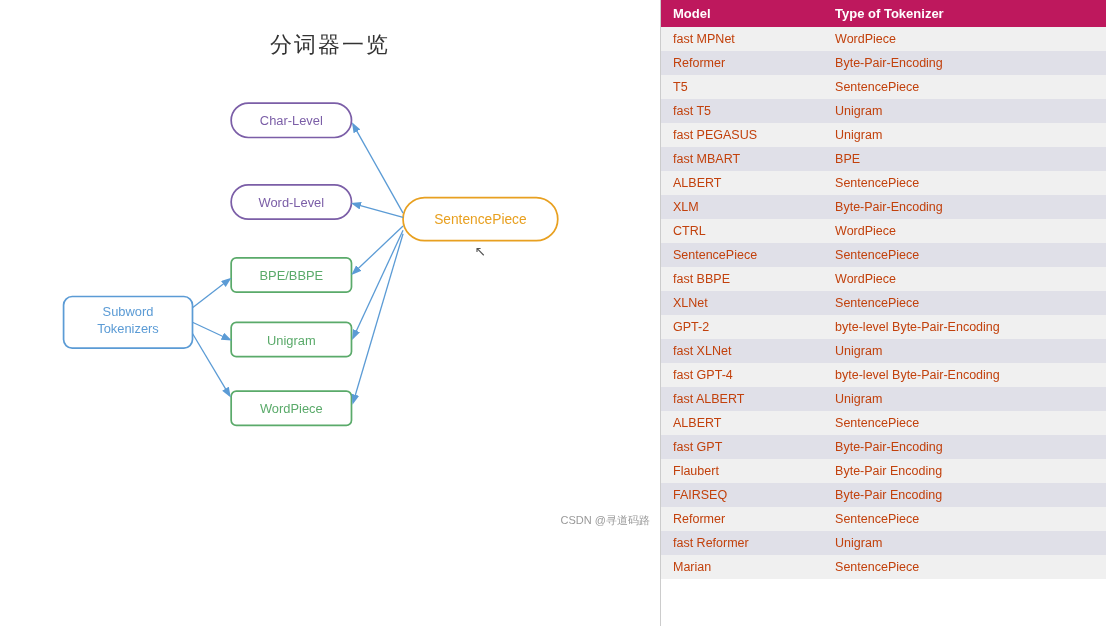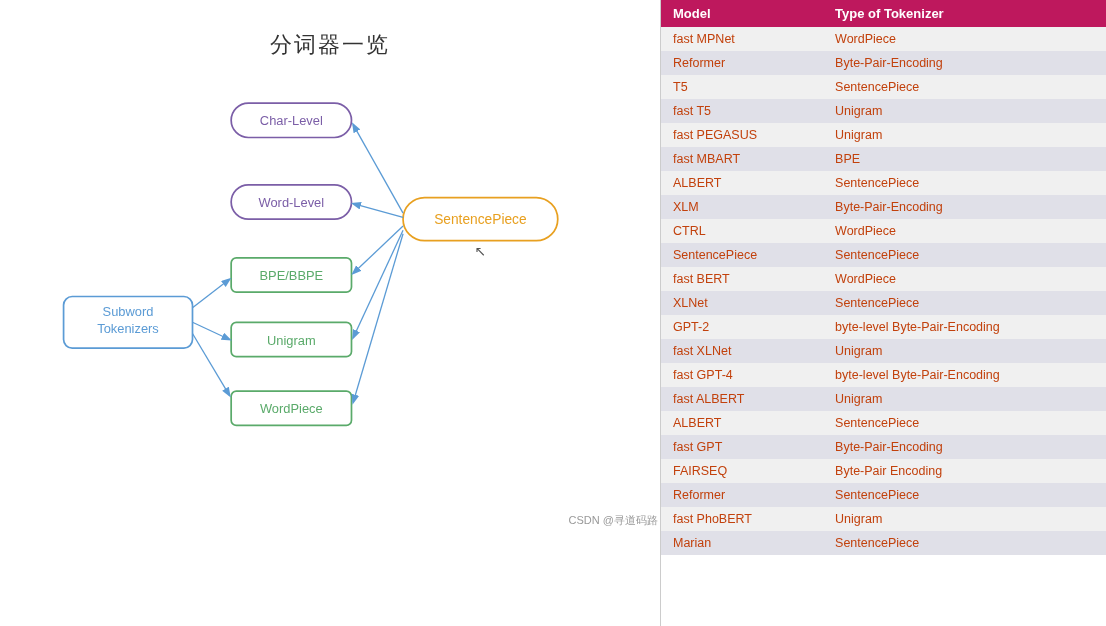--- a/index.html
+++ b/index.html
@@ -76,21 +76,21 @@
     tbody td {
       padding: 5px 12px;
       color: #c2410c;
       font-size: 12.5px;
     }
 
     
     .watermark {
       position: absolute;
       bottom: 10px;
-      right: 2px;
+      right: 10px;
       font-size: 11px;
       color: #999;
     }
   </style>
 </head>
 <body>
 
 <div class="diagram-section">
   <div class="diagram-title">分词器一览</div>
 
@@ -189,21 +189,21 @@
         </tr>
         <tr>
           <td>CTRL</td>
           <td>WordPiece</td>
         </tr>
         <tr>
           <td>SentencePiece</td>
           <td>SentencePiece</td>
         </tr>
         <tr>
-          <td>fast BERT</td>
+          <td>fast BBPE</td>
           <td>WordPiece</td>
         </tr>
         <tr>
           <td>XLNet</td>
           <td>SentencePiece</td>
         </tr>
         <tr>
           <td>GPT-2</td>
           <td>byte-level Byte-Pair-Encoding</td>
         </tr>
@@ -221,29 +221,33 @@
         </tr>
         <tr>
           <td>ALBERT</td>
           <td>SentencePiece</td>
         </tr>
         <tr>
           <td>fast GPT</td>
           <td>Byte-Pair-Encoding</td>
         </tr>
         <tr>
+          <td>Flaubert</td>
+          <td>Byte-Pair Encoding</td>
+        </tr>
+        <tr>
           <td>FAIRSEQ</td>
           <td>Byte-Pair Encoding</td>
         </tr>
         <tr>
           <td>Reformer</td>
           <td>SentencePiece</td>
         </tr>
         <tr>
-          <td>fast PhoBERT</td>
+          <td>fast Reformer</td>
           <td>Unigram</td>
         </tr>
         <tr>
           <td>Marian</td>
           <td>SentencePiece</td>
         </tr>
       </tbody>
   </table>
 </div>
 

